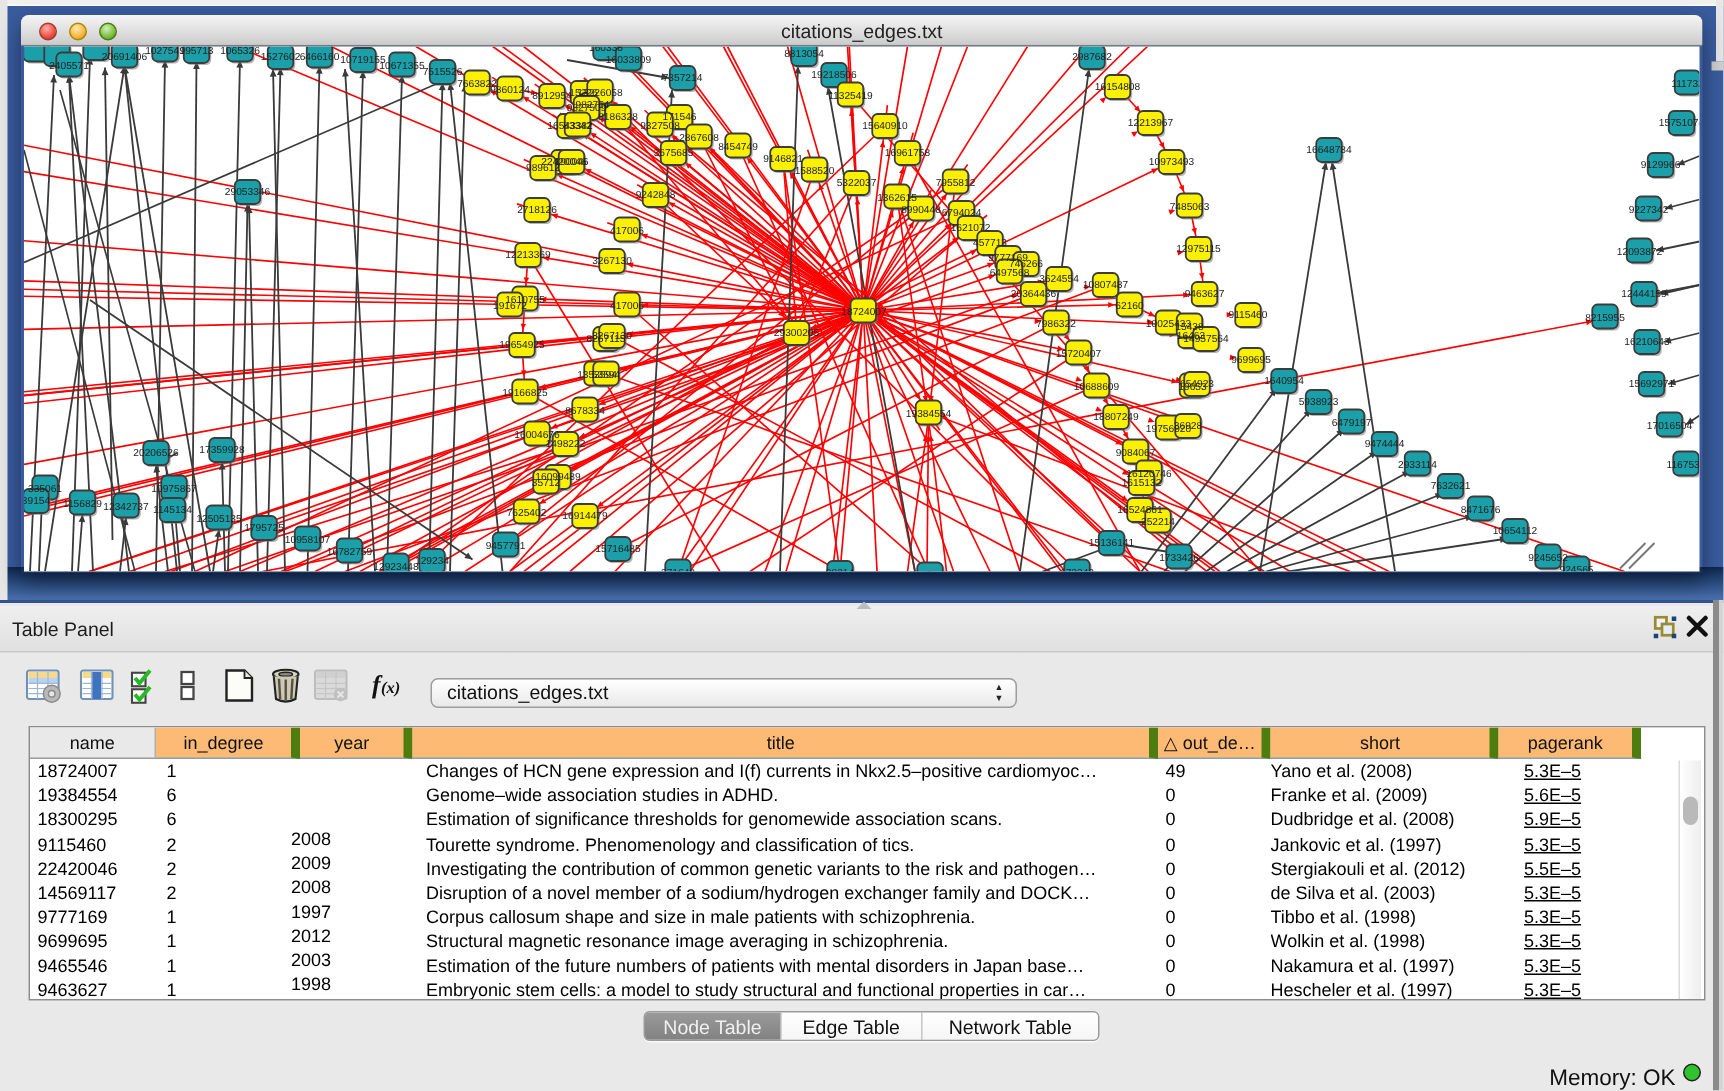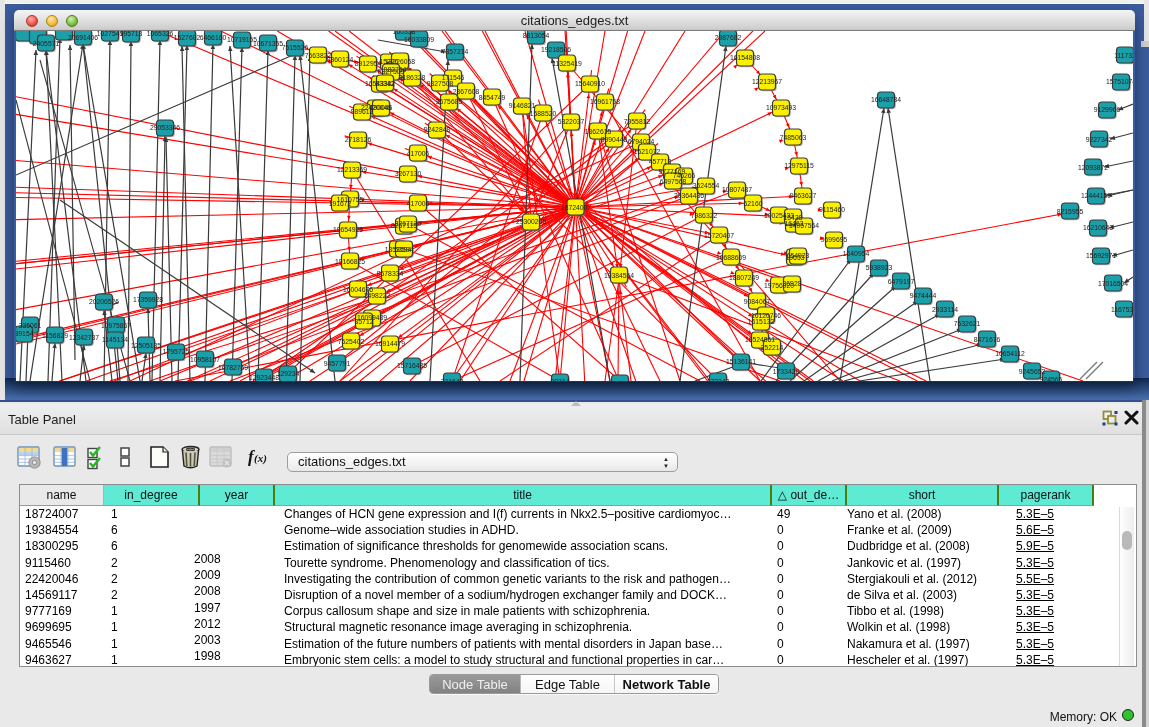--- a/index.html
+++ b/index.html
@@ -28,21 +28,21 @@
 #phead .t { position:absolute; left:8px; top:8px; font-size:13px; color:#1c1c1c; }
 #toolbar { position:absolute; left:14px; top:445px; }
 #dd { position:absolute; left:287px; top:452px; width:391px; height:20px;
   background:linear-gradient(#ffffff,#f2f2f2 60%,#e8e8e8); border:1px solid #9d9d9d;
   border-radius:5px; font-size:13px; color:#111; line-height:18px; padding-left:10px; }
 #dd .arr { position:absolute; right:8px; top:3px; font-size:6px; line-height:7px; color:#222; text-align:center; }
 #tbl { position:absolute; left:19px; top:484px; width:1118px; height:183px;
   background:#fff; border:1px solid #8c8c8c; overflow:hidden; font-size:12px; }
 #thead { position:absolute; left:0; top:0; width:1116px; height:21px; background:#fff; }
 #thead .h { position:absolute; top:0; height:21px; line-height:21px; text-align:center;
-  color:#111; background:#5eead4; border-right:2px solid #4d7c0f; border-bottom:1px solid #86a0af; }
+  color:#111; background:#fdba74; border-right:6px solid #4d7c0f; border-bottom:1px solid #86a0af; }
 #thead .h0 { background:#e9e9e9; border-right:1px solid #b0b0b0; border-bottom:1px solid #9a9a9a; }
 #tbody { position:absolute; left:0; top:21px; width:1116px; }
 .tr { position:relative; height:16.2px; line-height:16.2px; color:#000; white-space:nowrap; }
 .tr div { position:absolute; top:0; height:16.2px; overflow:hidden; }
 .c0 { left:5px; width:80px; }
 .c1 { left:91px; width:90px; }
 .c2 { left:174px; width:80px;margin-top:45px; }
 .c3 { left:264px; width:492px; }
 .c4 { left:757px; width:70px; }
 .c5 { left:827px; width:152px; }
@@ -50,22 +50,22 @@
 #vscroll { position:absolute; right:2px; top:22px; width:15px; height:159px;
   background:linear-gradient(90deg,#ffffff,#ededed); border-left:1px solid #dadada; }
 #vthumb { position:absolute; left:2px; top:24px; width:10px; height:19px;
   background:#b9b9b9; border-radius:5px; }
 #tabs { position:absolute; left:429px; top:674px; height:20px; display:flex;
   border:1px solid #9a9a9a; border-radius:4px; overflow:hidden;
   box-shadow:0 1px 0 rgba(255,255,255,0.7); }
 #tabs div { height:20px; line-height:19px; font-size:13px; padding:0 14px;text-align:center; }
 #tab1 { background:linear-gradient(#9a9a9a,#7f7f7f); color:#f0f0f0; width:90px; text-align:center; padding:0 !important; }
 #tab2 { background:linear-gradient(#ffffff,#f4f4f4); color:#111; border-left:1px solid #b8b8b8; width:94px; text-align:center; padding:0 !important; }
-#tab3 { background:linear-gradient(#ffffff,#f4f4f4); color:#111; border-left:1px solid #c8c8c8; width:104px; text-align:center; padding:0 !important;font-weight:bold; }
-#mem { position:absolute; right:32px; top:710px; font-size:12px; color:#111; }
+#tab3 { background:linear-gradient(#ffffff,#f4f4f4); color:#111; border-left:1px solid #c8c8c8; width:118px; text-align:center; padding:0 !important; }
+#mem { position:absolute; right:32px; top:710px; font-size:15px; color:#111; }
 #memdot { position:absolute; right:15px; top:709px; width:12px; height:12px; border-radius:50%;
   background:#2fc42f; border:1.5px solid #222; }
 #redge { position:absolute; left:1142px; top:400px; width:4px; height:327px; background:#8a8a8a; }
 #redge2 { position:absolute; left:1146px; top:400px; width:3px; height:327px; background:#d4d4d4; }
 #grip { position:absolute; left:571px; top:401px; width:0; height:0;
   border-left:5px solid transparent; border-right:5px solid transparent;
   border-bottom:5px solid #bdbdbd; }
 .picon { position:absolute; top:410px; }
 </style></head><body>
 <div id="desk"></div>

